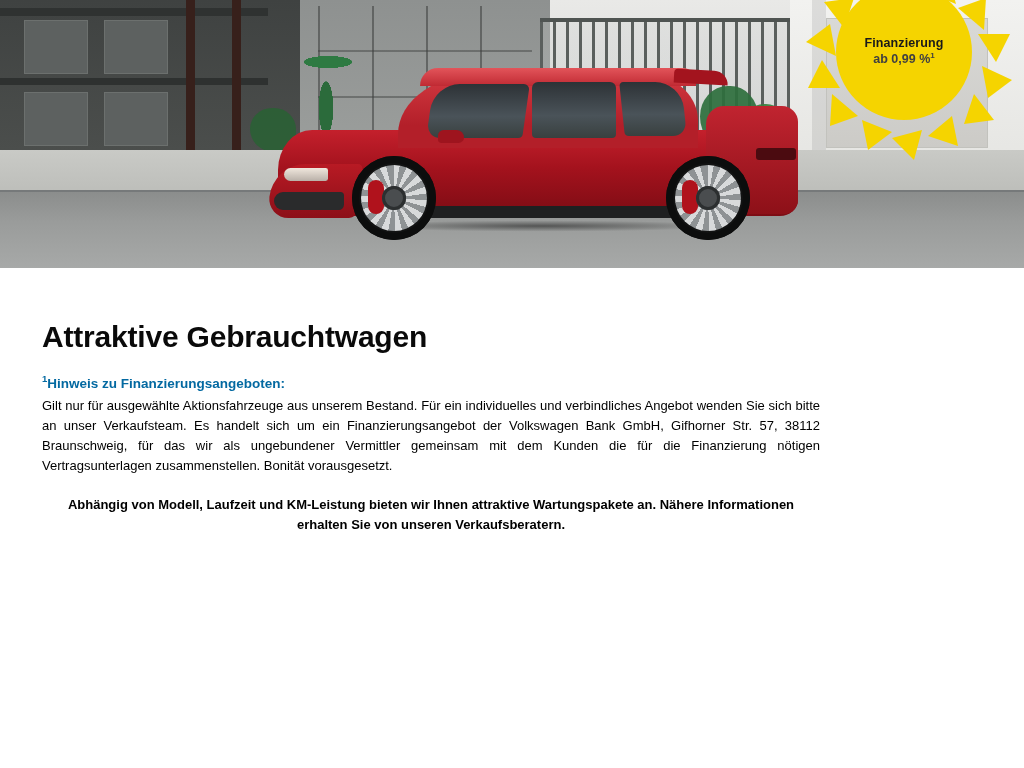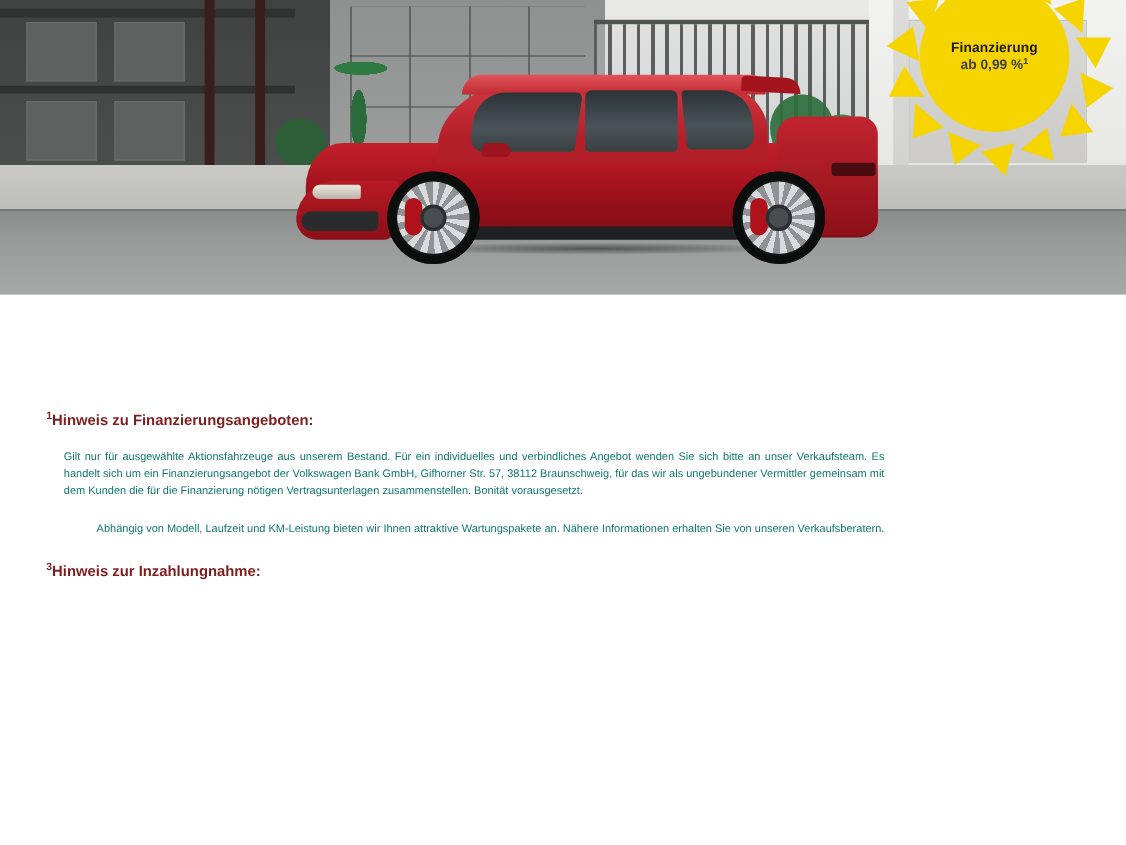--- a/index.html
+++ b/index.html
@@ -361,33 +361,33 @@
     position: absolute;
     left: 42px;
     top: 104px;
     width: 778px;
   }
   .note { margin-bottom: 20px; }
   .note:last-child { margin-bottom: 0; }
   .note-head {
     font-size: 13.5px;
     font-weight: 700;
-    color: #7f1d1d;
+    color: #0369a1;
     margin: 0 0 3px 0;
     line-height: 1.4;
   }
   .note-head sup { font-size: 9.5px; font-weight: 700; }
   .note-body {
-    font-size: 10px;
+    font-size: 13px;
     line-height: 1.52;
-    color: #0f766e;
+    color: #000000;
     text-align: justify;
-    margin: 16px;
-  }
-  .note-body.left { text-align: right; }
+    margin: 0;
+  }
+  .note-body.left { text-align: center; font-weight: bold; }
 </style>
 </head>
 <body>
 
 <div class="page">
 
   <div class="hero">
     <div class="hero-sky"></div>
 
     <div class="house-left"></div>
@@ -467,32 +467,32 @@
         </g>
       </svg>
       <div class="sun-core">
         <div class="sun-line1">Finanzierung</div>
         <div class="sun-line2"><span>ab 0,99 %</span><sup>1</sup></div>
       </div>
     </div>
   </div>
 
   <div class="content">
+    <h1 class="title">Attraktive Gebrauchtwagen</h1>
 
     <div class="notes">
 
       <div class="note">
         <p class="note-head"><sup>1</sup><span>Hinweis zu Finanzierungsangeboten:</span></p>
         <p class="note-body">Gilt nur für ausgewählte Aktionsfahrzeuge aus unserem Bestand. Für ein individuelles und verbindliches Angebot wenden Sie sich bitte an unser Verkaufsteam. Es handelt sich um ein Finanzierungsangebot der Volkswagen Bank GmbH, Gifhorner Str. 57, 38112 Braunschweig, für das wir als ungebundener Vermittler gemeinsam mit dem Kunden die für die Finanzierung nötigen Vertragsunterlagen zusammenstellen. Bonität vorausgesetzt.</p>
       </div>
 
       <div class="note">
         <p class="note-body left">Abhängig von Modell, Laufzeit und KM-Leistung bieten wir Ihnen attraktive Wartungspakete an. Nähere Informationen erhalten Sie von unseren Verkaufsberatern.</p>
       </div>
 
       <div class="note">
-        <p class="note-head"><sup>3</sup><span>Hinweis zur Inzahlungnahme:</span></p>
       </div>
 
     </div>
   </div>
 
 </div>
 
 </body></html>

